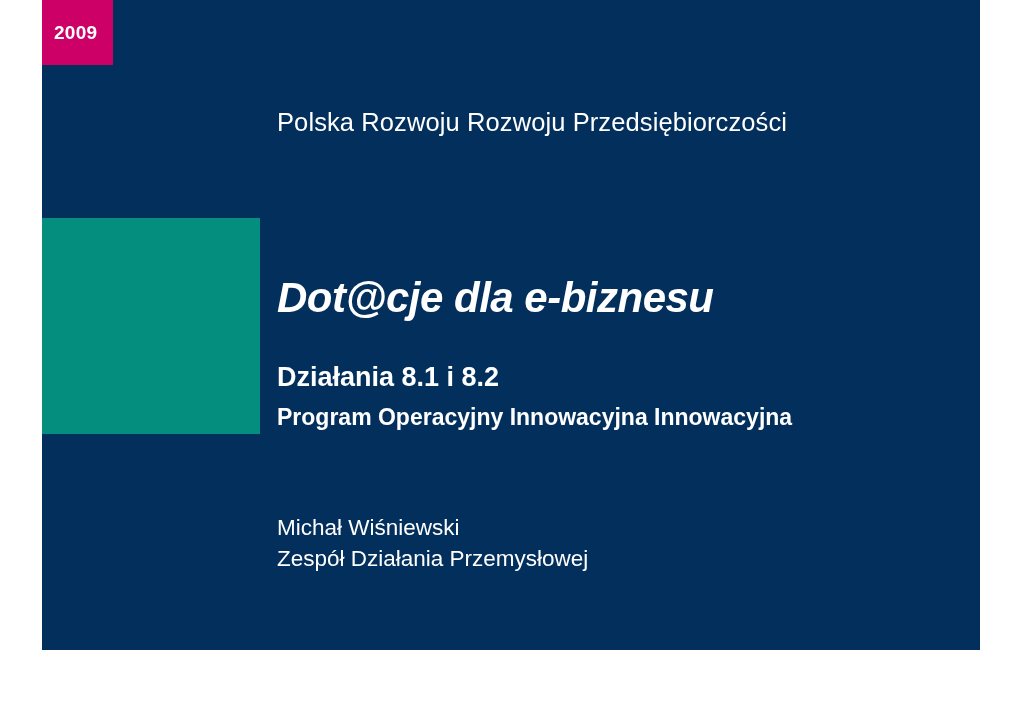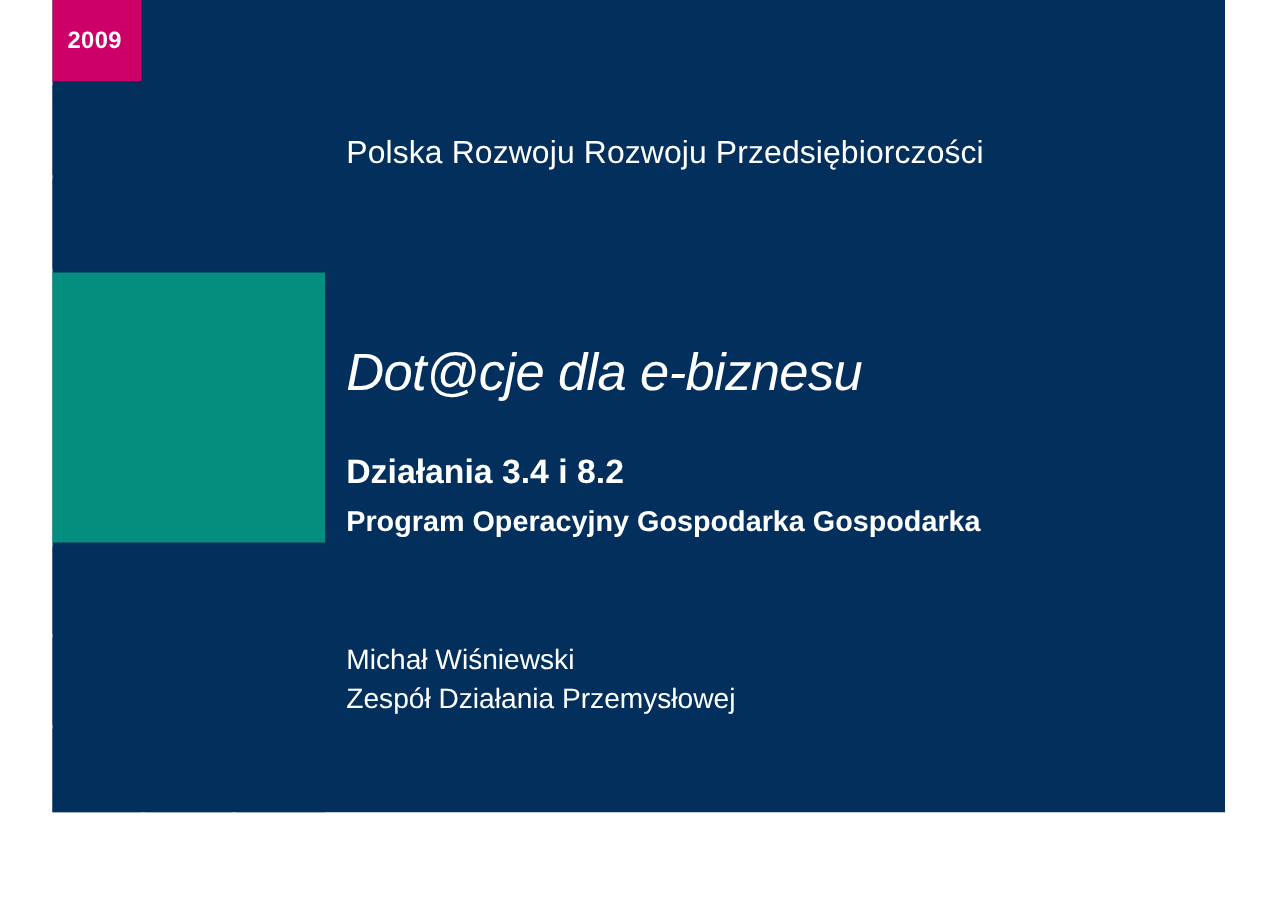--- a/index.html
+++ b/index.html
@@ -74,21 +74,21 @@
     font-size: 25.5px;
     font-weight: normal;
     letter-spacing: 0.1px;
     white-space: nowrap;
   }
   .main-title {
     position: absolute;
     top: 274px;
     left: 0;
     font-size: 42px;
-    font-weight: normal;
+    font-weight: bold;
     font-style: italic;
     letter-spacing: -0.5px;
     white-space: nowrap;
   }
   .sub-title-1 {
     position: absolute;
     top: 362px;
     left: 0;
     font-size: 27px;
     font-weight: bold;
@@ -164,22 +164,22 @@
     <div class="cell" style="left:147px; top:510px; width:71px; height:70px;"></div>
 
     <div class="cell" style="left:0px; top:583px; width:71px; height:67px;"></div>
     <div class="cell" style="left:74px; top:583px; width:70px; height:67px;"></div>
     <div class="cell" style="left:147px; top:583px; width:71px; height:67px;"></div>
   </div>
 
   <div class="text-col">
     <div class="org-name">Polska Rozwoju Rozwoju Przedsiębiorczości</div>
     <div class="main-title">Dot@cje dla e-biznesu</div>
-    <div class="sub-title-1">Działania 3.4 i 8.2</div>
-    <div class="sub-title-2">Program Operacyjny Gospodarka Gospodarka</div>
+    <div class="sub-title-1">Działania 8.1 i 8.2</div>
+    <div class="sub-title-2">Program Operacyjny Innowacyjna Innowacyjna</div>
     <div class="author-name">Michał Wiśniewski</div>
     <div class="author-dept">Zespół Działania Przemysłowej</div>
   </div>
 
   <div class="footer">
 
     
     
 
     

